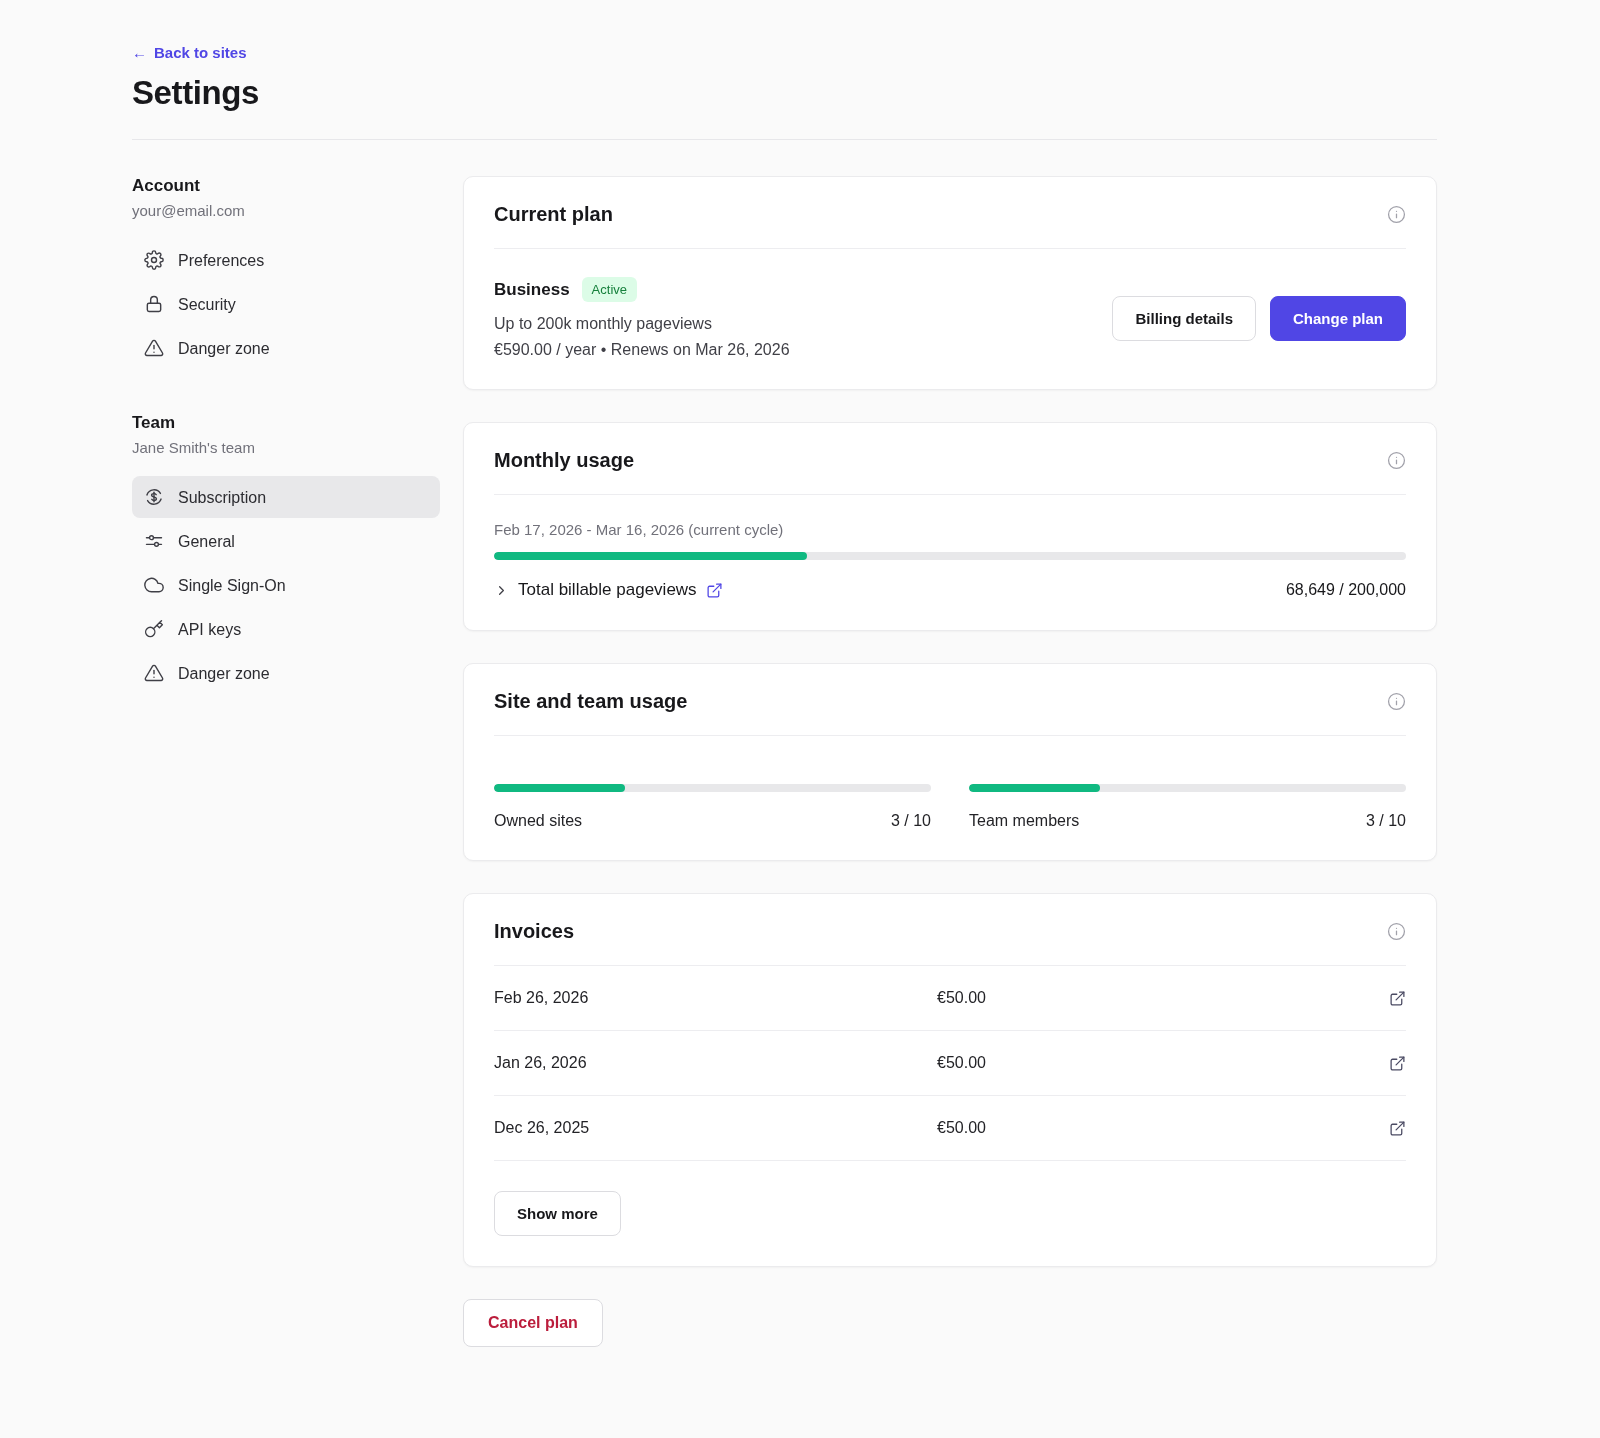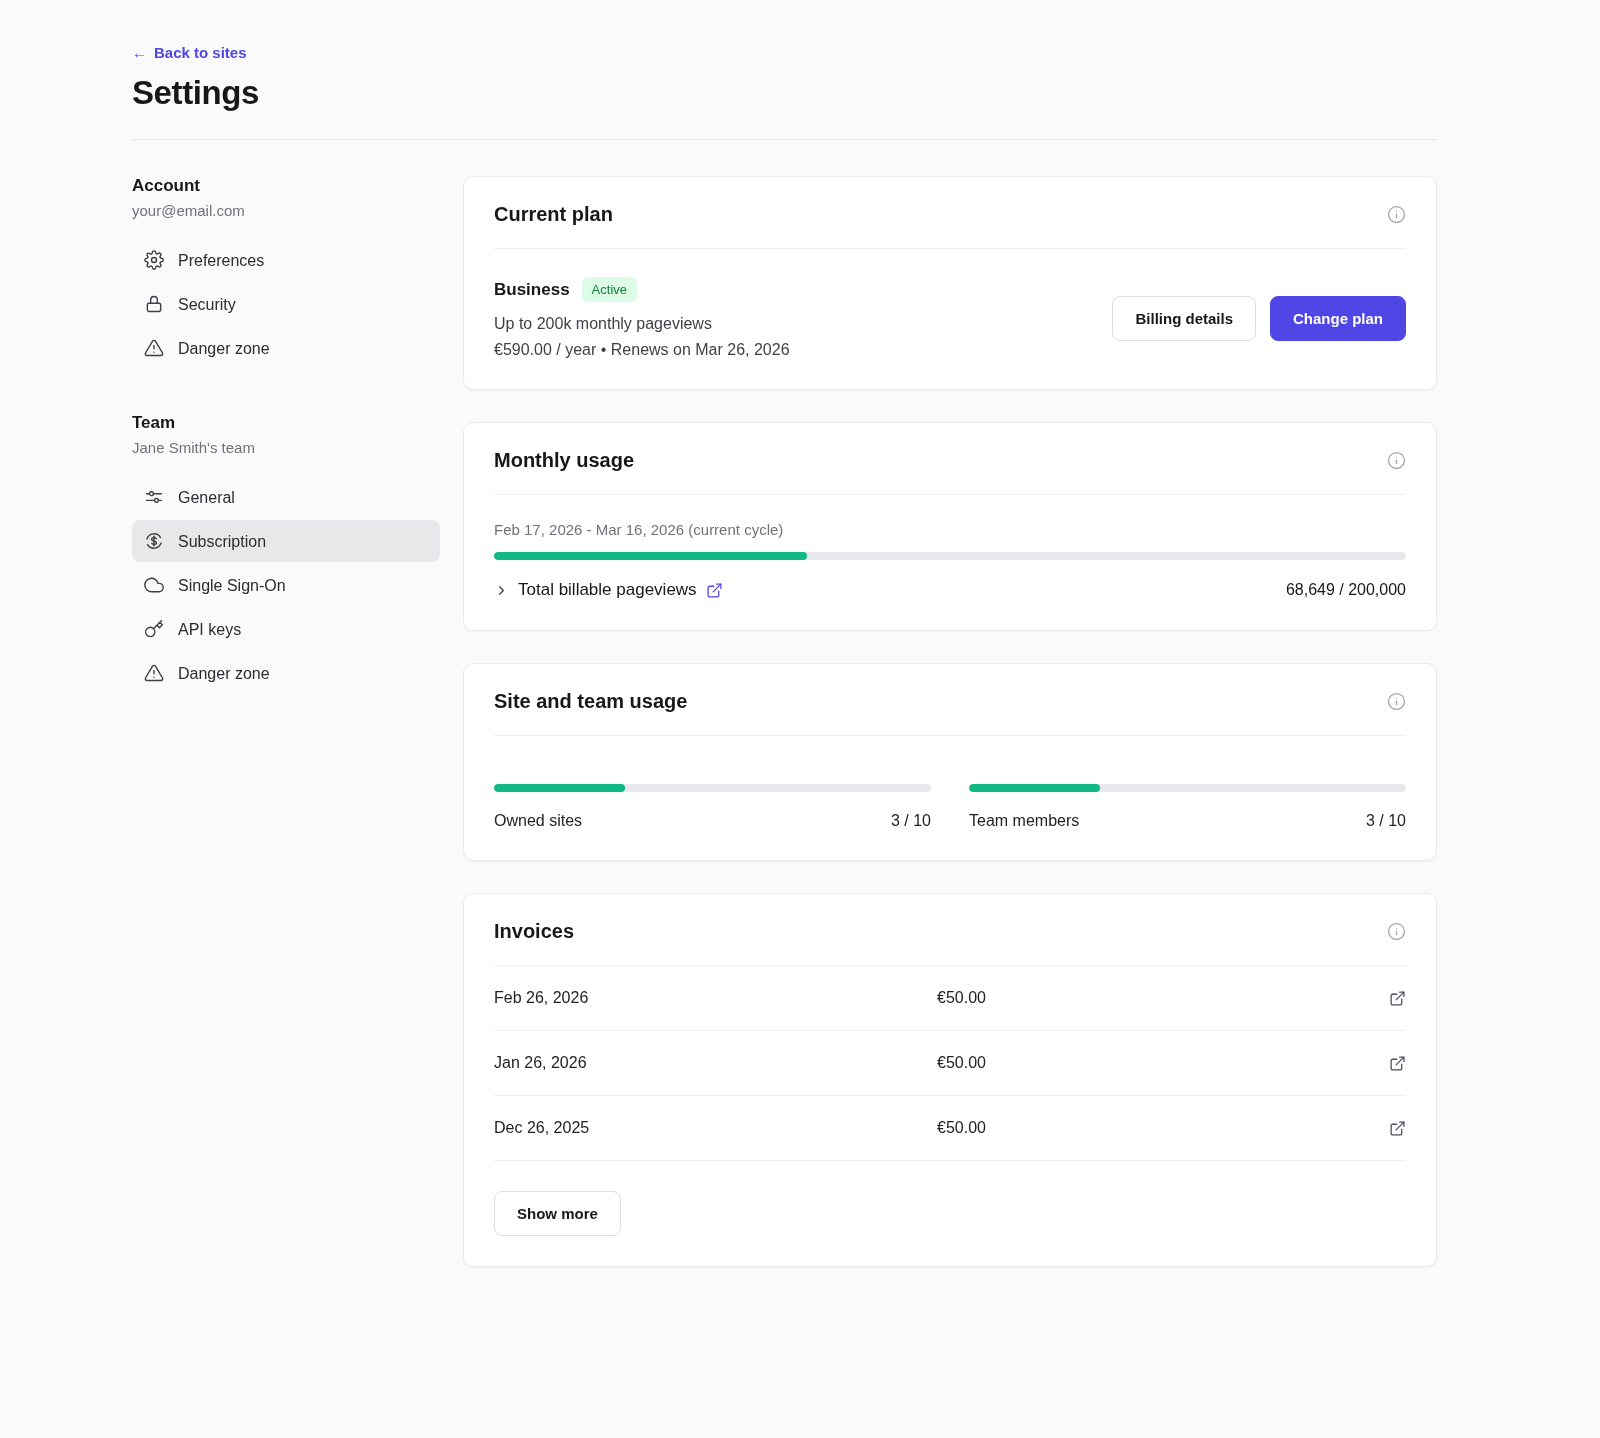--- a/index.html
+++ b/index.html
@@ -124,41 +124,41 @@
               </span>
             <span>Danger zone</span>
           </div>
         </nav>
       </div>
 
       <div class="sb-group team">
         <div class="sb-heading">Team</div>
         <div class="sb-sub">Jane Smith's team</div>
         <nav class="sb-nav">
+          <div class="sb-item active">
+            <span class="icon">
+                <svg viewBox="0 0 24 24">
+                  <path d="M20.5 14.5a9 9 0 0 1-16.2 1.8"></path>
+                  <path d="M3.5 9.5a9 9 0 0 1 16.2-1.8"></path>
+                  <path d="M14.6 9.2c-.5-.8-1.5-1.3-2.6-1.3-1.6 0-2.9.9-2.9 2s1 1.7 2.9 2.1c1.9.4 2.9 1 2.9 2.1s-1.3 2-2.9 2c-1.1 0-2.1-.5-2.6-1.3"></path>
+                  <line x1="12" y1="6.2" x2="12" y2="17.8"></line>
+                </svg>
+              </span>
+            <span>Subscription</span>
+          </div>
           <div class="sb-item">
             <span class="icon">
                 <svg viewBox="0 0 24 24">
                   <line x1="3" y1="8" x2="21" y2="8"></line>
                   <line x1="3" y1="16" x2="21" y2="16"></line>
                   <circle cx="9" cy="8" r="2.3" fill="#fff"></circle>
                   <circle cx="15" cy="16" r="2.3" fill="#fff"></circle>
                 </svg>
               </span>
             <span>General</span>
-          </div>
-          <div class="sb-item active">
-            <span class="icon">
-                <svg viewBox="0 0 24 24">
-                  <path d="M20.5 14.5a9 9 0 0 1-16.2 1.8"></path>
-                  <path d="M3.5 9.5a9 9 0 0 1 16.2-1.8"></path>
-                  <path d="M14.6 9.2c-.5-.8-1.5-1.3-2.6-1.3-1.6 0-2.9.9-2.9 2s1 1.7 2.9 2.1c1.9.4 2.9 1 2.9 2.1s-1.3 2-2.9 2c-1.1 0-2.1-.5-2.6-1.3"></path>
-                  <line x1="12" y1="6.2" x2="12" y2="17.8"></line>
-                </svg>
-              </span>
-            <span>Subscription</span>
           </div>
           <div class="sb-item">
             <span class="icon">
                 <svg viewBox="0 0 24 24">
                   <path d="M18 10h-1.26A8 8 0 1 0 9 20h9a5 5 0 0 0 0-10z"></path>
                 </svg>
               </span>
             <span>Single Sign-On</span>
           </div>
           <div class="sb-item">
@@ -324,16 +324,19 @@
               <svg viewBox="0 0 24 24">
                 <path d="M18 13v6a2 2 0 0 1-2 2H5a2 2 0 0 1-2-2V8a2 2 0 0 1 2-2h6"></path>
                 <polyline points="15 3 21 3 21 9"></polyline>
                 <line x1="10" y1="14" x2="21" y2="3"></line>
               </svg>
             </span>
         </div>
         <button class="btn show-more">Show more</button>
       </section>
 
+      <div class="cancel-wrap">
+        <button class="btn btn-danger">Cancel plan</button>
+      </div>
 
     </main>
   </div>
 </div>
 
 </body></html>

